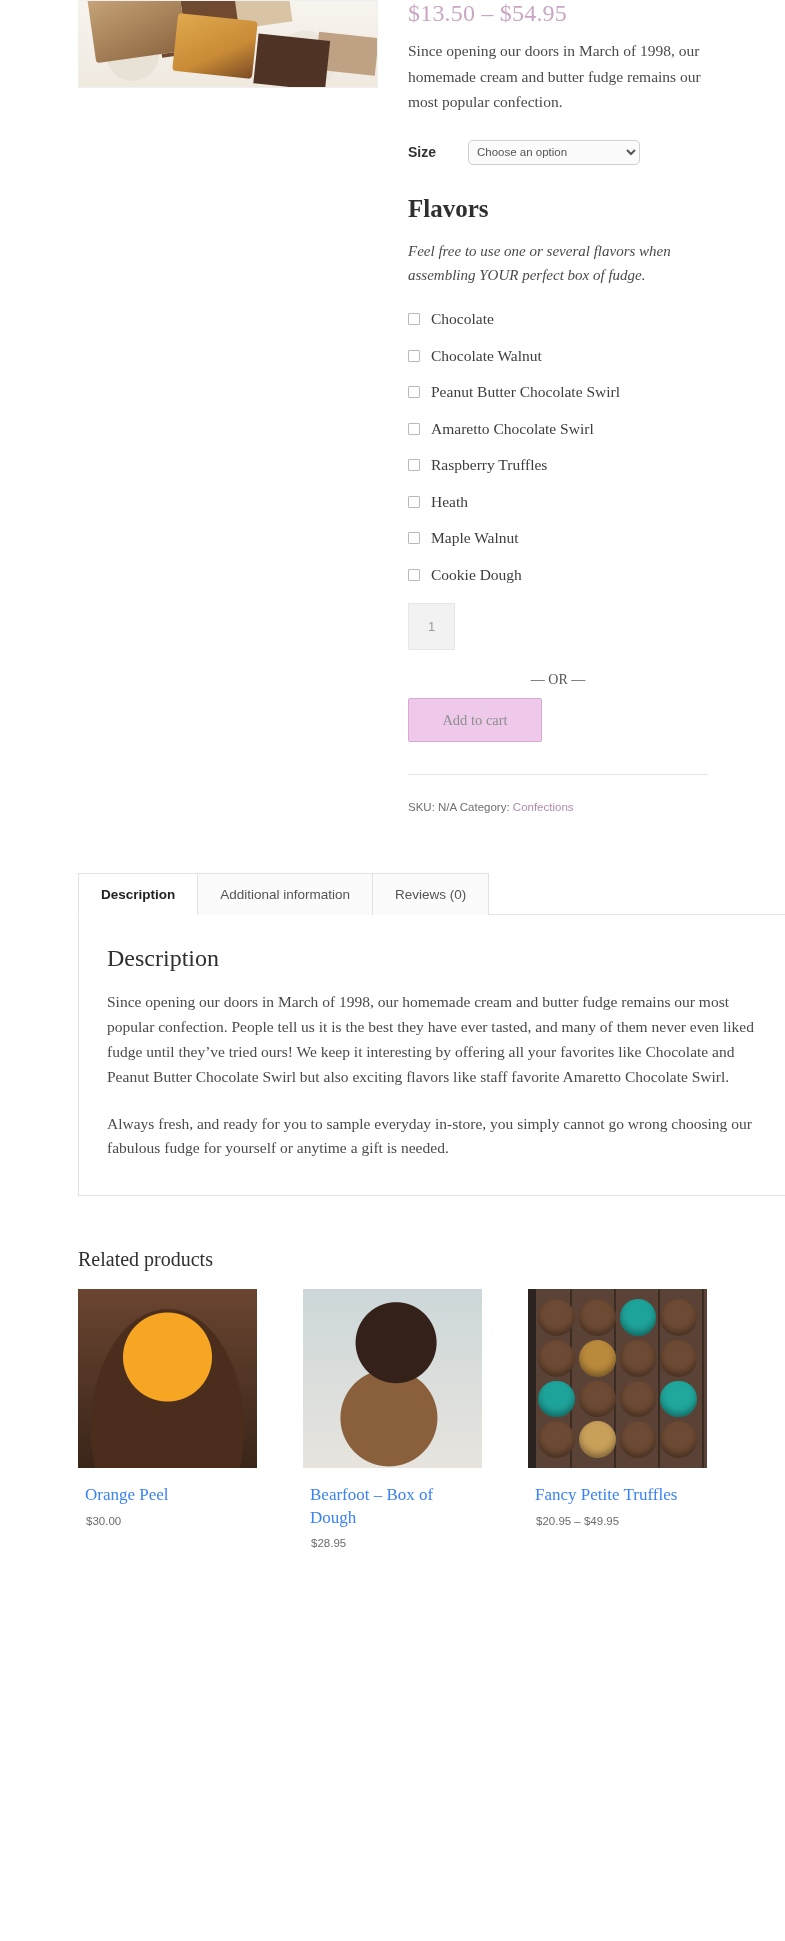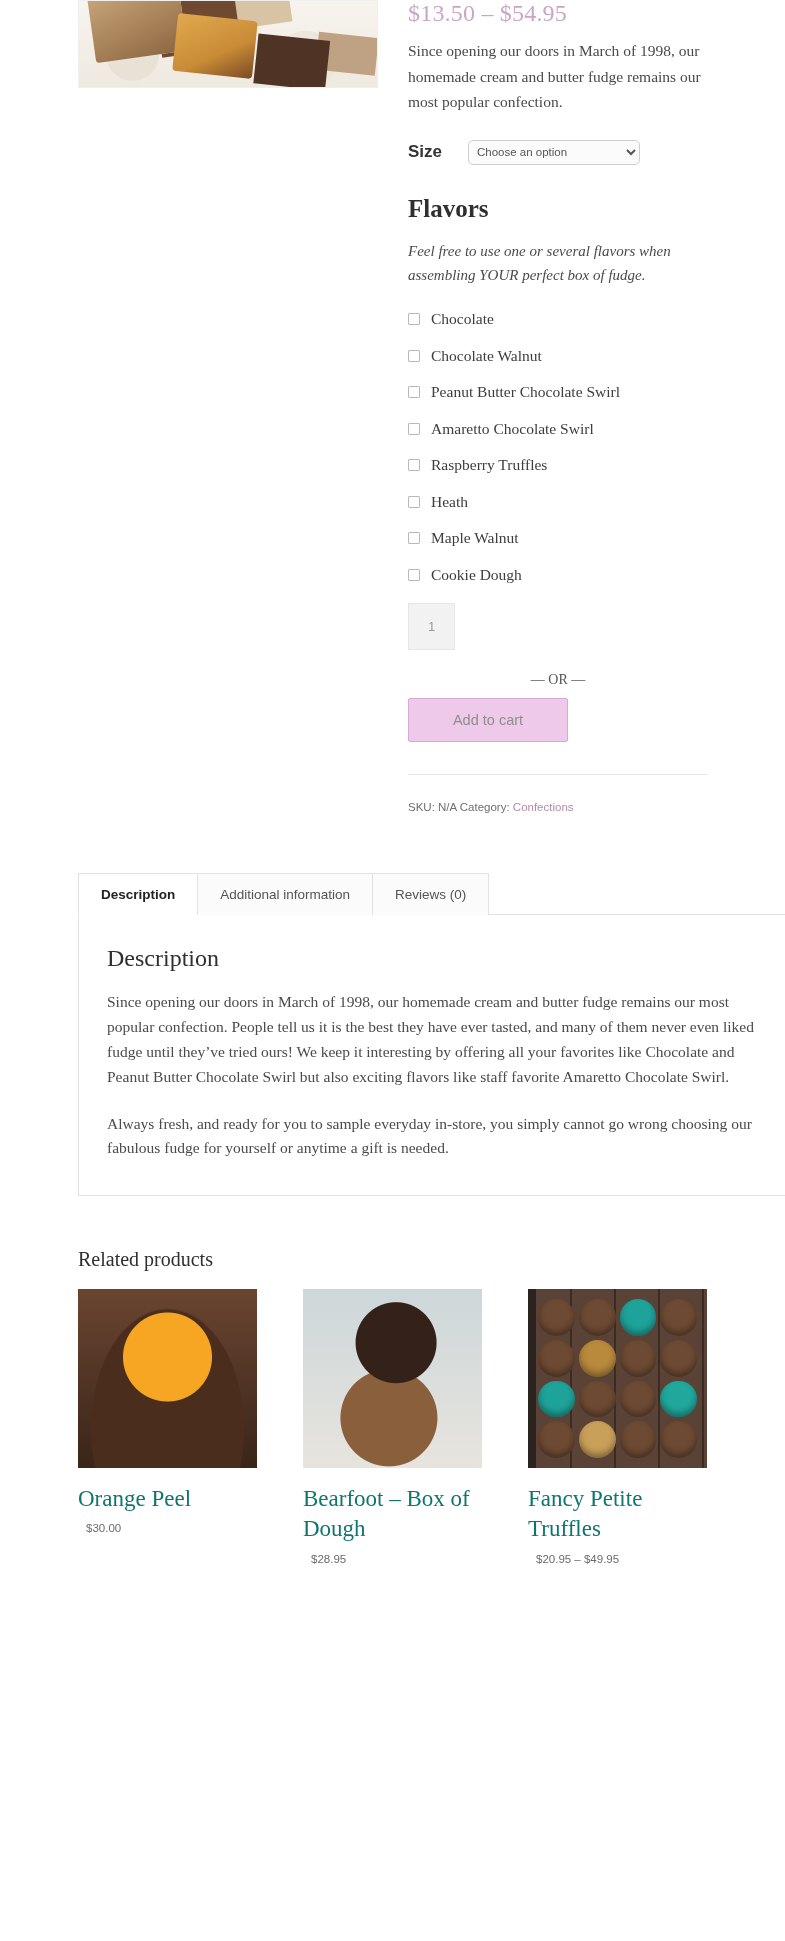--- a/index.html
+++ b/index.html
@@ -92,21 +92,21 @@
   }
 
   .variation-row {
     display: flex;
     align-items: center;
     margin-bottom: 30px;
   }
   .variation-label {
     font-family: "Liberation Sans", sans-serif;
     font-weight: bold;
-    font-size: 17px;
+    font-size: 14px;
     color: #333;
     width: 60px;
   }
   .variation-select {
     width: 172px;
     height: 25px;
     font-size: 11.5px;
     font-family: "Liberation Sans", sans-serif;
     color: #555;
     border: 1px solid #cfcfcf;
@@ -202,26 +202,26 @@
     text-align: center;
     width: 300px;
     font-size: 14px;
     color: #555;
     margin: 14px 0 10px 0;
     font-family: "Liberation Serif", serif;
   }
 
   .add-cart-btn {
     display: block;
-    width: 160px;
+    width: 134px;
     height: 44px;
     background: #eec9ea;
     color: #8e8e8e;
     border: 1px solid #d9abd4;
-    font-family: Liberation Sans, sans-serif;
+    font-family: Liberation Serif, serif;
     font-size: 14.5px;
     border-radius: 2px;
     cursor: pointer;
   }
 
   .meta {
     width: 300px;
     border-top: 1px solid #e6e6e6;
     margin-top: 32px;
     padding-top: 26px;
@@ -337,23 +337,23 @@
     background: #6d4a33;
     box-shadow: inset 0 -4px 6px rgba(0,0,0,.35);
   }
   .truffle-dots i:nth-child(3),
   .truffle-dots i:nth-child(9) { background: #1ea39a; }
   .truffle-dots i:nth-child(6) { background: #b9893c; }
   .truffle-dots i:nth-child(12) { background: #20a89d; }
   .truffle-dots i:nth-child(14) { background: #c9a05a; }
 
   .rel-name {
-    font-size: 23px;
-    color: #0f766e;
-    margin: 16px 0 8px 0;
+    font-size: 17px;
+    color: #3b82f6;
+    margin: 16px 0 8px 7px;
     line-height: 1.32;
   }
   .rel-price {
     font-family: "Liberation Sans", sans-serif;
     font-size: 11.5px;
     color: #6b6b6b;
     margin-left: 8px;
   }
 </style>
 </head>

